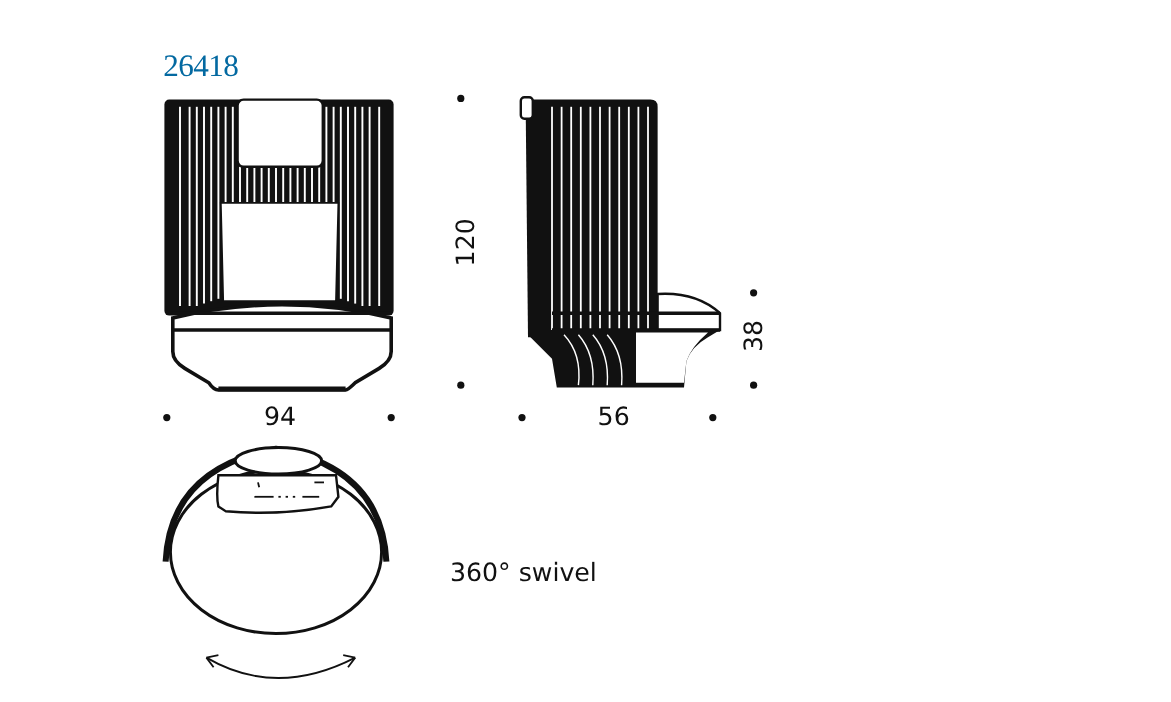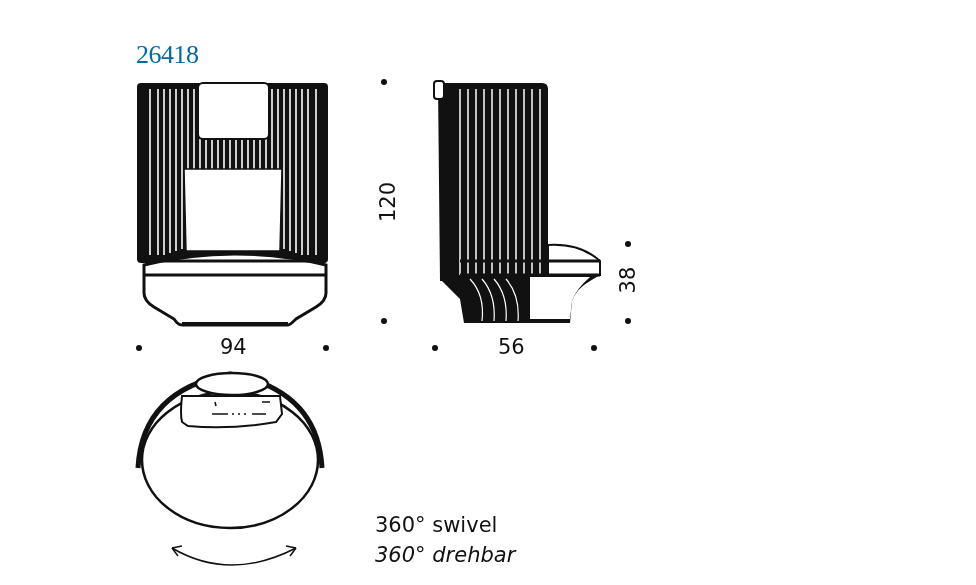--- a/index.html
+++ b/index.html
@@ -2,21 +2,21 @@
 <html><head>
   <meta charset="utf-8">
   <style>
     html, body { margin: 0; padding: 0; background: #ffffff; }
     body { width: 976px; height: 585px; position: relative; overflow: hidden; font-family: "Liberation Sans", sans-serif; color: #111; }
     .abs { position: absolute; }
     .model { left: 136px; top: 24px; font-size: 26px; letter-spacing: -0.5px; color: #0369a1; font-family: Liberation Serif, serif; margin-top: 16px; }
     .dim { font-family: "DejaVu Sans", sans-serif; font-size: 21px; color: #111; font-weight: normal; text-align: center; }
     .dot { width: 6px; height: 6px; border-radius: 50%; background: #111; }
     .vert { transform: rotate(-90deg); transform-origin: center center; }
-    .note { font-family: "DejaVu Sans", sans-serif; font-size: 21px; color: #111; line-height: 30px; margin-top: 48px; }
+    .note { font-family: "DejaVu Sans", sans-serif; font-size: 21px; color: #111; line-height: 30px; }
     .note .it { font-style: italic; }
     svg { position: absolute; overflow: visible; }
   </style>
 </head>
 <body>
 
 <div class="abs model">26418</div>
 
 <svg style="left:130px; top:75px;" width="210" height="255" viewBox="0 0 210 255">
 
@@ -133,14 +133,13 @@
 
   <g stroke="#111" stroke-width="1.5" fill="none">
     <path d="M52 188 Q110 222 176 188"></path>
     <path d="M52 188 L62 186 M52 188 L58 196"></path>
     <path d="M176 188 L166 186 M176 188 L170 196"></path>
   </g>
 </svg>
 
 <div class="abs note" style="left:375px; top:462px;">
   <div>360° swivel</div>
-  <div class="it">360° drehbar</div>
 </div>
 
 </body></html>

